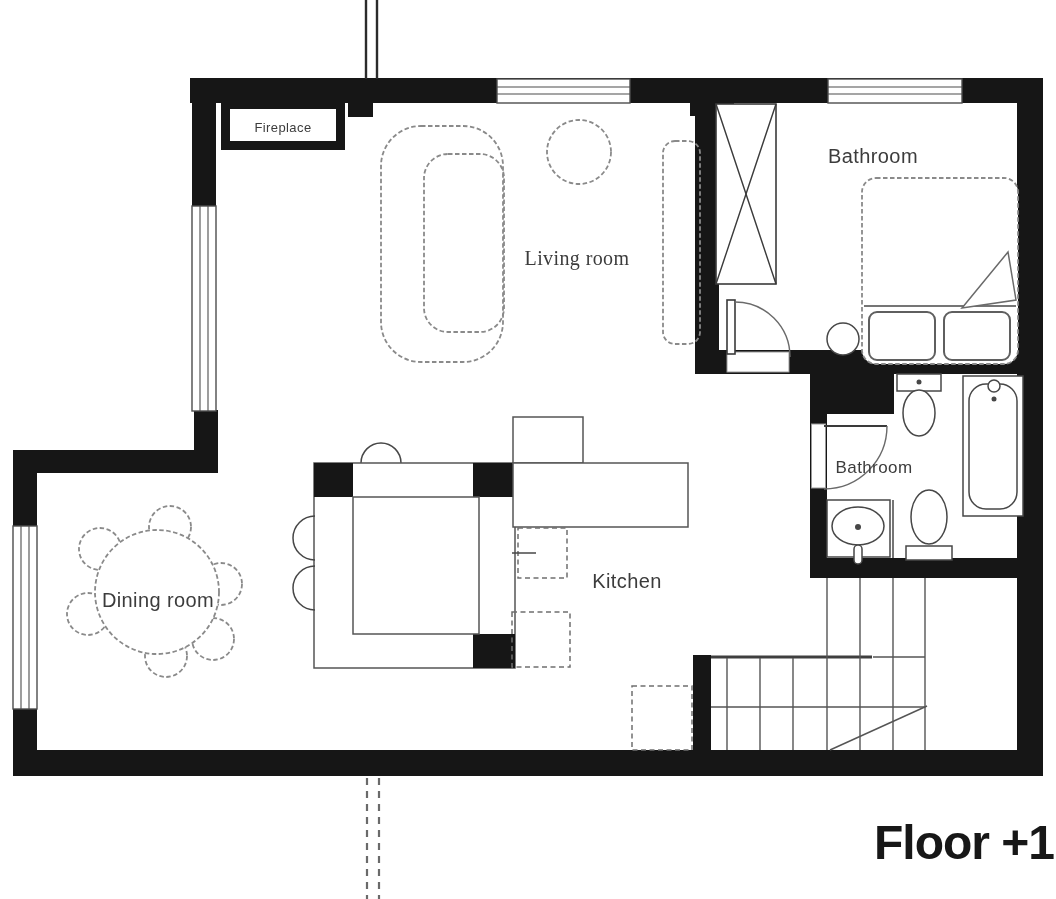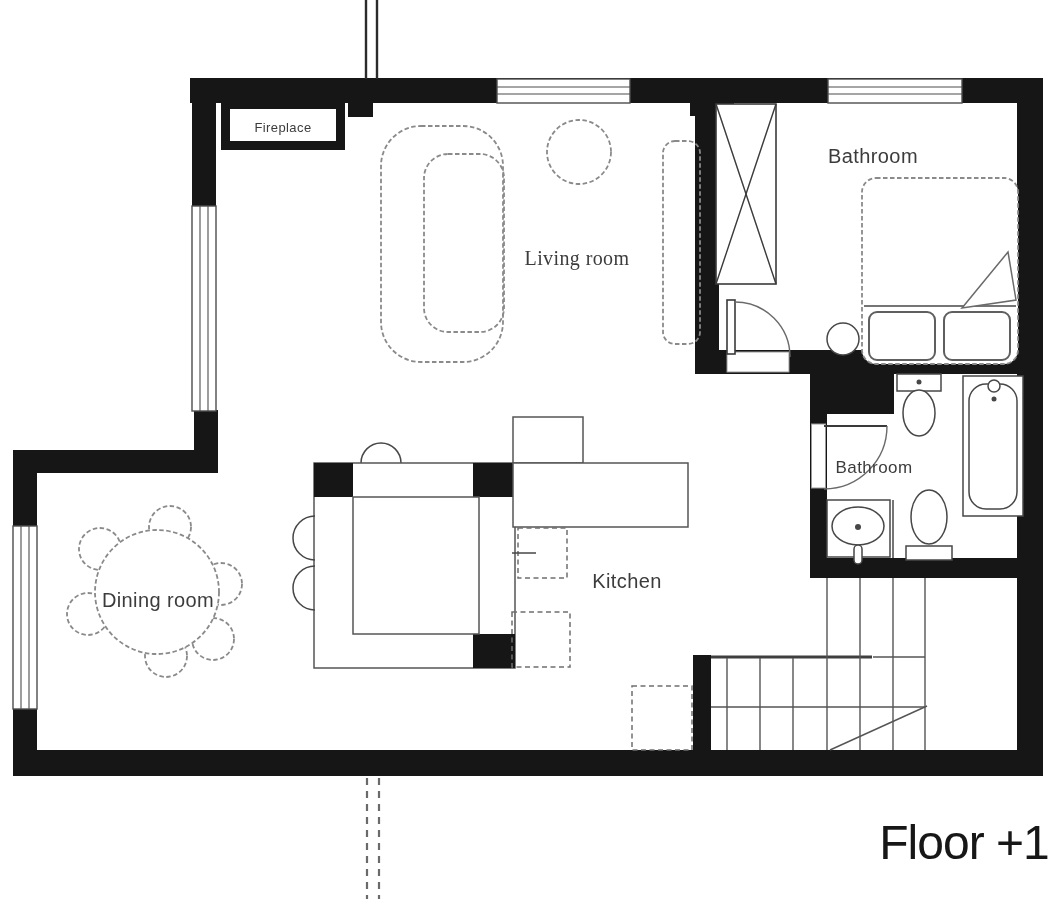--- a/index.html
+++ b/index.html
@@ -31,21 +31,21 @@
   
   .room-label{
     position:absolute;transform:translate(-50%,-50%);
     color:var(--text,#3c3c3c);white-space:nowrap;letter-spacing:.4px;
   }
   .lbl-sm{font-size:13px;}
   .lbl-md{font-size:17px;}
   .lbl-lg{font-size:20px;}
   .floor-label{
     position:absolute;left:872px;top:818px;width:184px;text-align:center;
-    font-size:48px;font-weight:normal;line-height:1.05;letter-spacing:-1px;
+    font-size:48px;font-weight:bold;line-height:1.05;letter-spacing:-1px;
     color:var(--floor-text,#171717);white-space:nowrap;
   }
 </style>
 </head>
 <body>
 
 <div class="stage">
 
   <svg class="plan-svg" width="1056" height="899" viewBox="0 0 1056 899">
 

